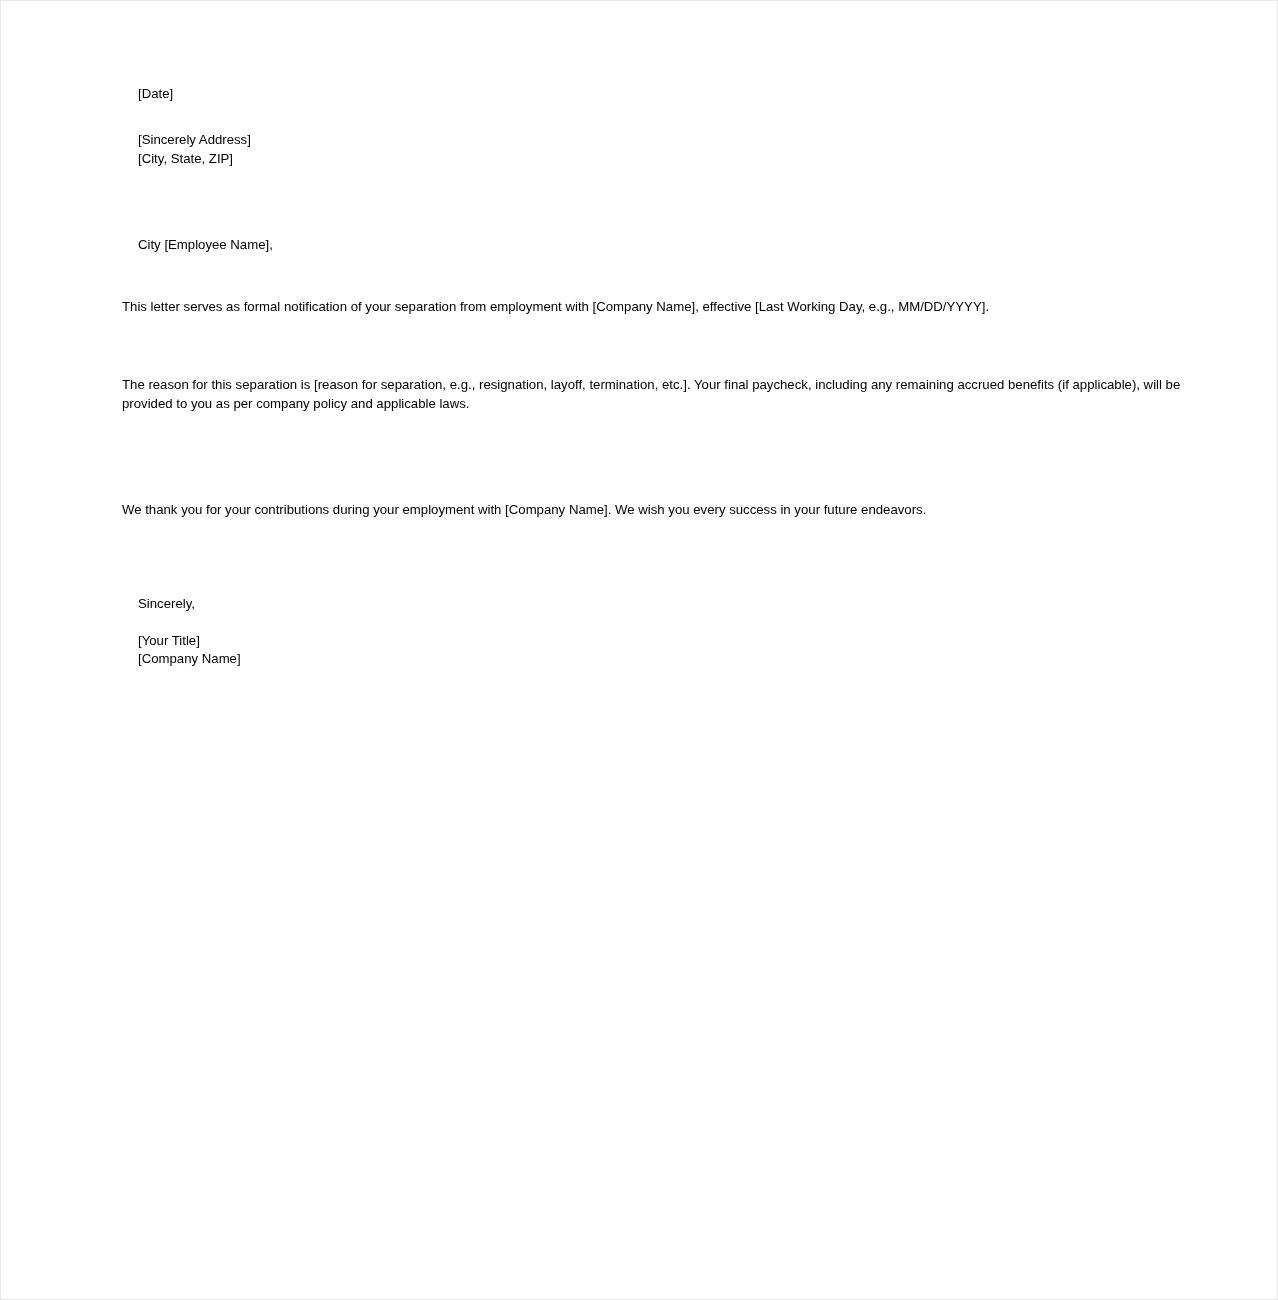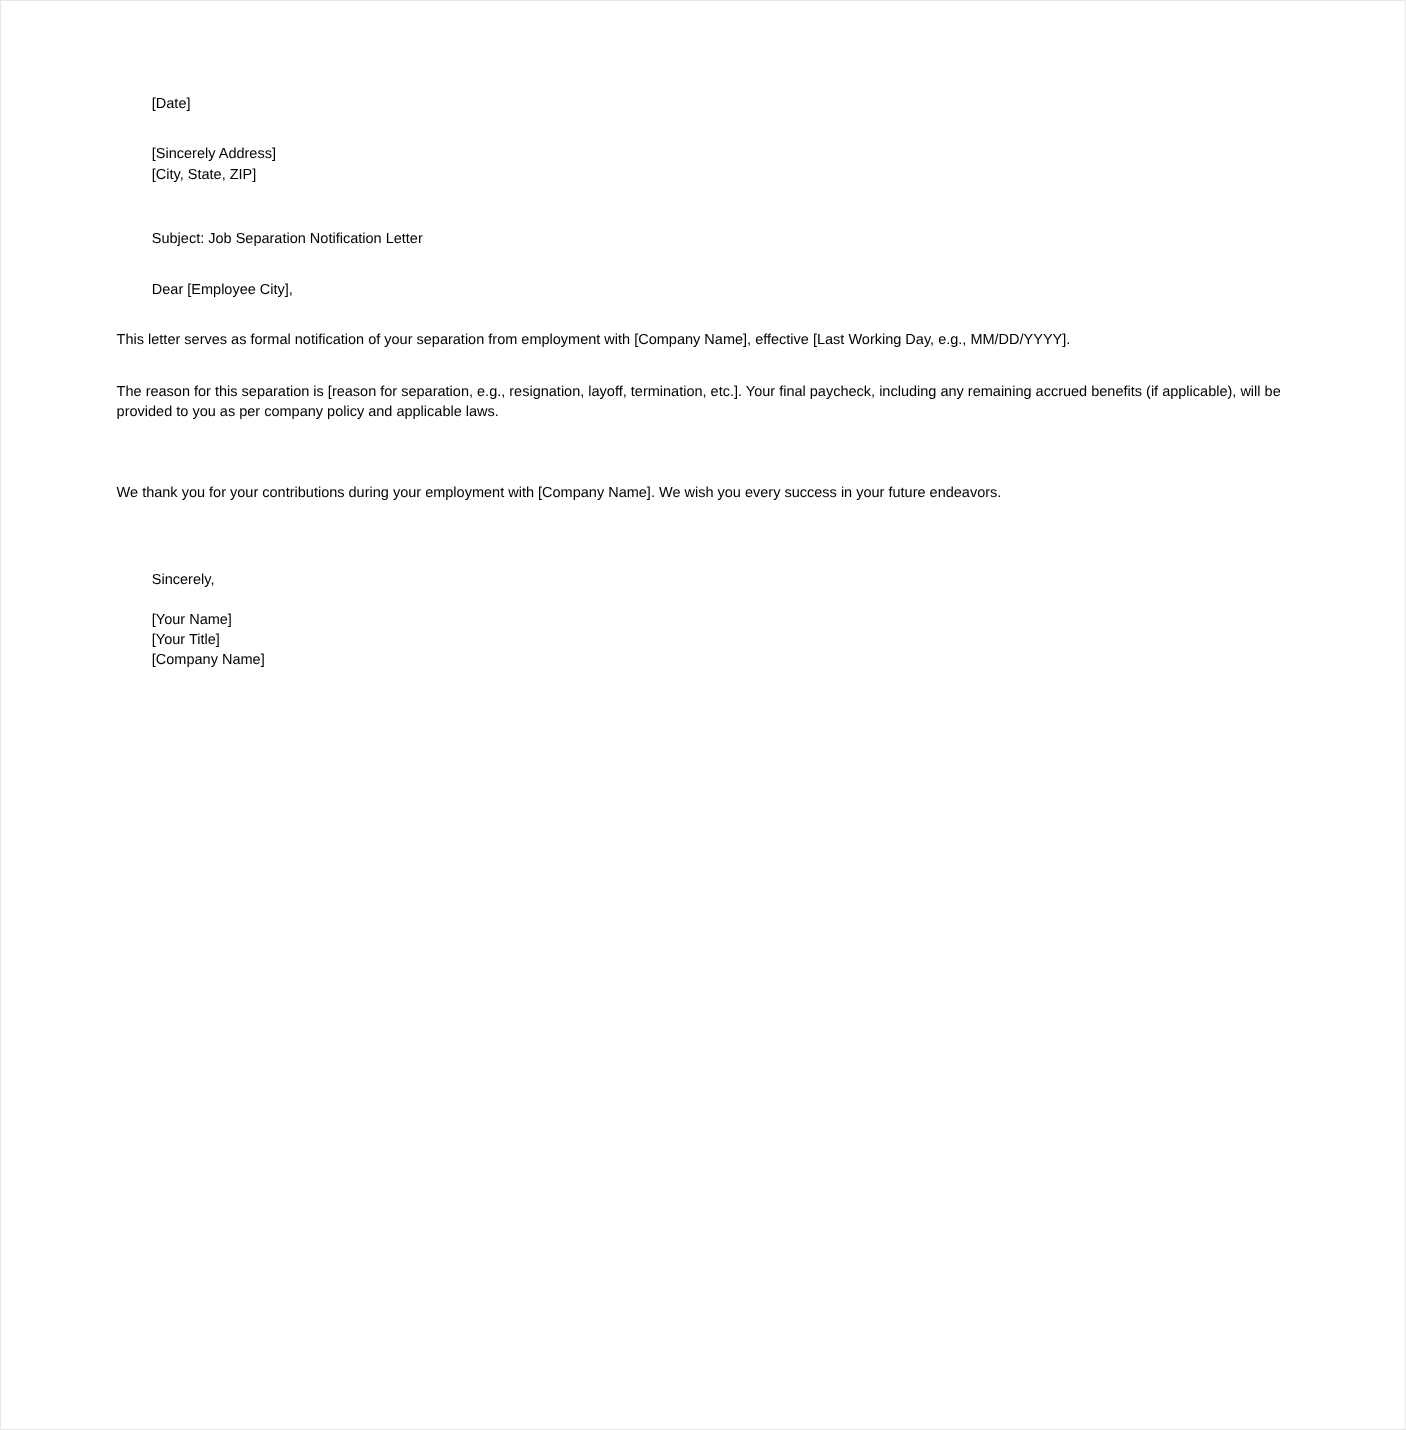--- a/index.html
+++ b/index.html
@@ -40,21 +40,21 @@
   
   .gap-date      { height: 28px; }
   .gap-address   { height: 40px; }
   .gap-subject   { height: 28px; }
   .gap-salut     { height: 28px; }
   .gap-para      { height: 28px; }
   .gap-close     { height: 60px; }
   .gap-sign      { height: 18px; }
 
   .para {
-    margin: 0;
+    margin: 16px;
     width: 1060px;
   }
 </style>
 </head>
 <body>
 
 <div class="page">
   <div class="letter">
 
     <div class="block">
@@ -63,28 +63,25 @@
 
     <div class="gap-date"></div>
 
     <div class="block">
       <span class="line">[Sincerely Address]</span>
       <span class="line">[City, State, ZIP]</span>
     </div>
 
     <div class="gap-address"></div>
 
-    <div class="block">
-      <span class="line">Subject: Job Separation Notification Letter</span>
-    </div>
 
     <div class="gap-subject"></div>
 
     <div class="block">
-      <span class="line">Dear [Employee City],</span>
+      <span class="line">City [Employee Name],</span>
     </div>
 
     <div class="gap-salut"></div>
 
     <p class="para">This letter serves as formal notification of your separation from employment with [Company Name], effective [Last Working Day, e.g., MM/DD/YYYY].</p>
 
     <div class="gap-para"></div>
 
     <p class="para">The reason for this separation is [reason for separation, e.g., resignation, layoff, termination, etc.]. Your final paycheck, including any remaining accrued benefits (if applicable), will be provided to you as per company policy and applicable laws.</p>
 
@@ -97,19 +94,18 @@
 
     <div class="gap-close"></div>
 
     <div class="block">
       <span class="line">Sincerely,</span>
     </div>
 
     <div class="gap-sign"></div>
 
     <div class="block">
-      <span class="line">[Your Name]</span>
       <span class="line">[Your Title]</span>
       <span class="line">[Company Name]</span>
     </div>
 
   </div>
 </div>
 
 </body></html>

